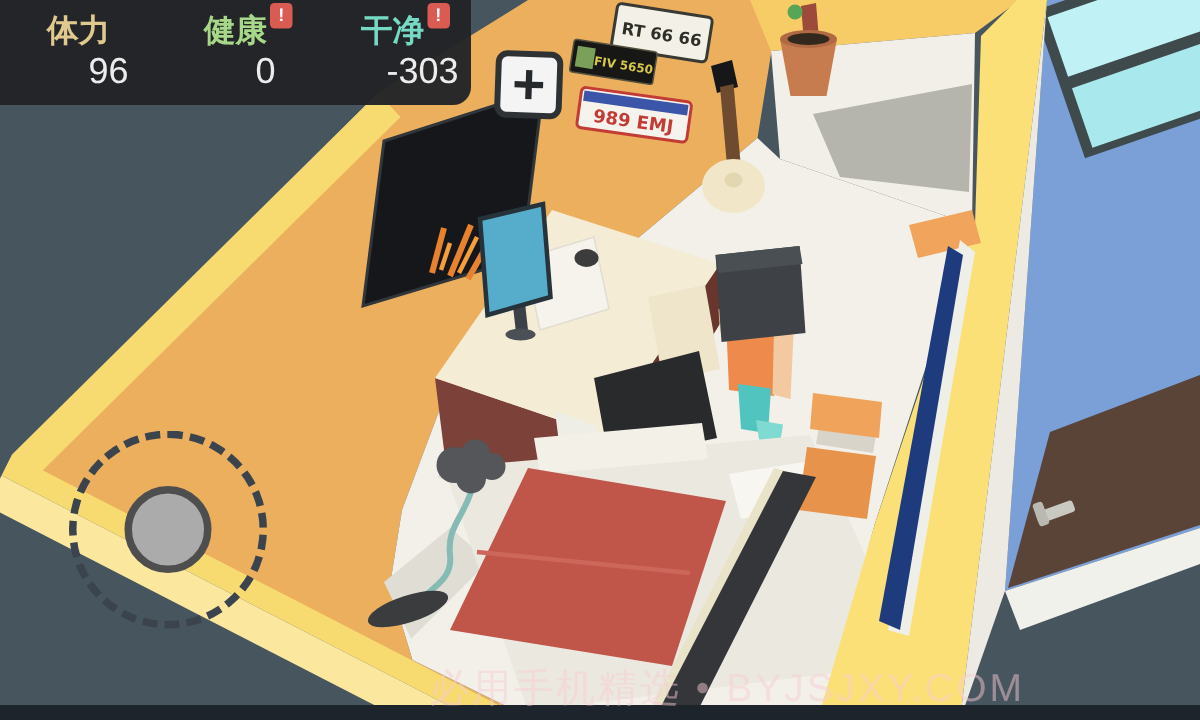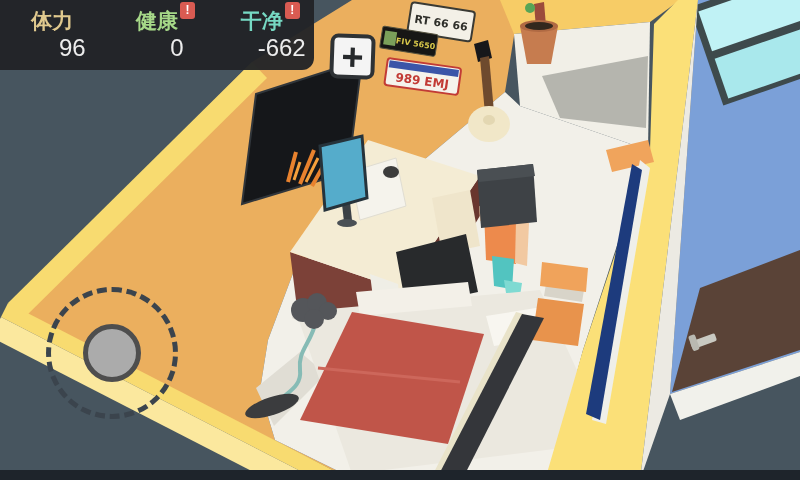--- a/index.html
+++ b/index.html
@@ -196,26 +196,27 @@
   <div class="stat">
     <span class="lbl c0">体力</span>
     <div class="val">96</div>
   </div>
   <div class="stat">
     <span class="lbl c1"><span>健康</span><span class="badge">!</span></span>
     <div class="val">0</div>
   </div>
   <div class="stat">
     <span class="lbl c2"><span>干净</span><span class="badge">!</span></span>
-    <div class="val">-662</div>
+    <div class="val">-303</div>
   </div>
 </div>
 
 <div class="addbtn">
   <span>+</span>
 </div>
 
 <div class="joy">
   <div class="knob"></div>
 </div>
 
+<div class="wm">必用手机精选 • BYJSJXY.COM</div>
 
 </div>
 
 </body></html>

